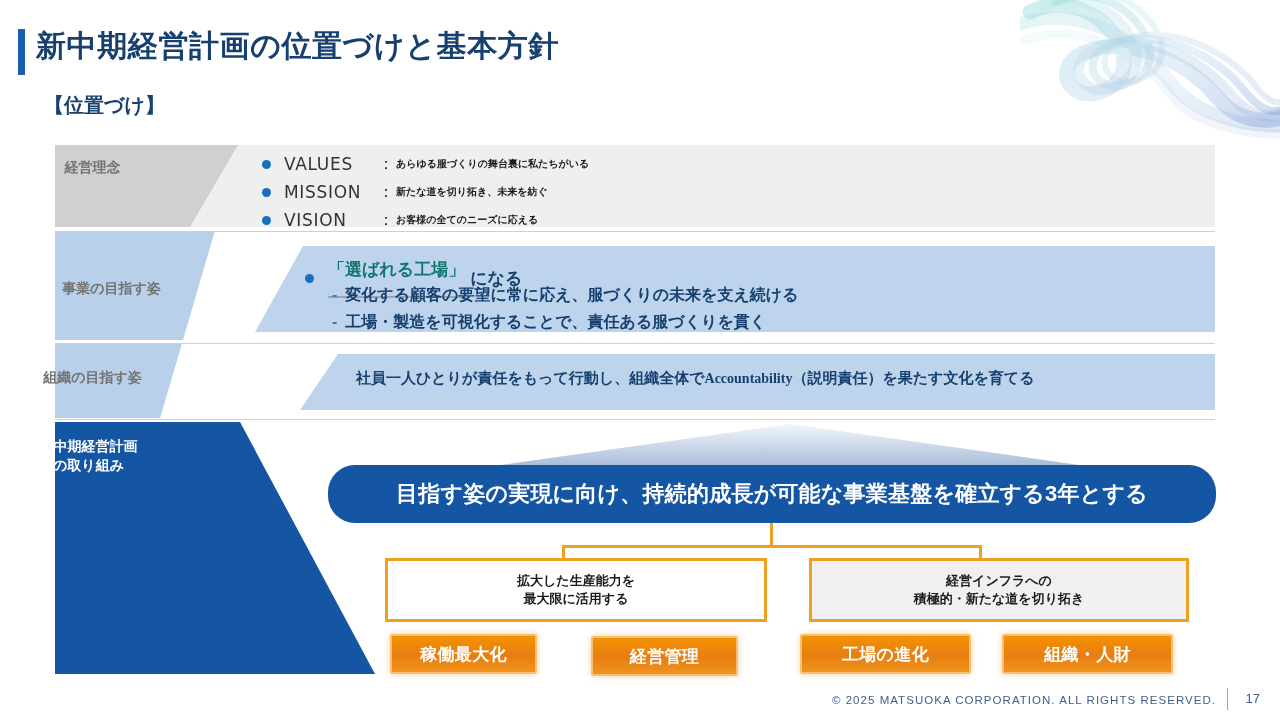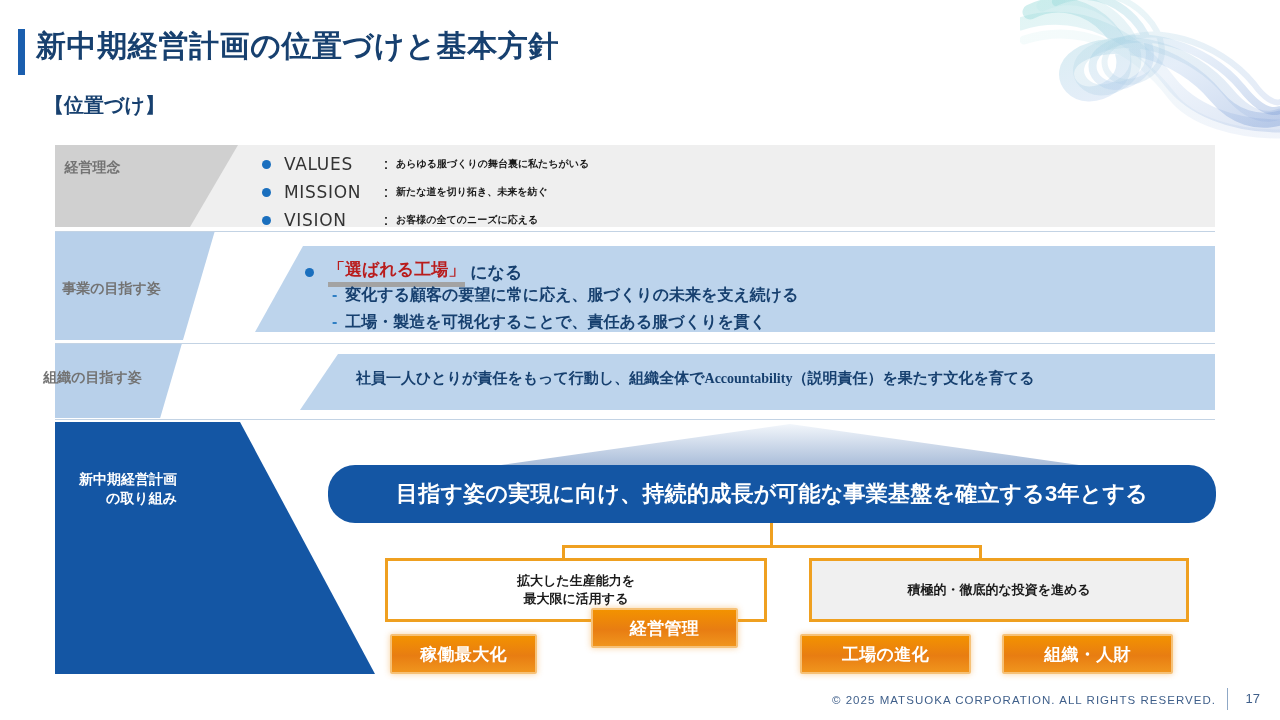--- a/index.html
+++ b/index.html
@@ -40,21 +40,21 @@
   }
 
   .band-label{
     position:absolute;left:0;width:185px;
     font-size:14px;font-weight:bold;line-height:1.35;
     text-align:center;color:#737373;
   }
   .band-label.l1{top:158px;}
   .band-label.l2{top:279px;padding-left:19px;}
   .band-label.l3{top:368px;}
-  .band-label.l4{top:437px;color:#ffffff;text-align:right;padding-right:8px;width:177px;margin-top:33px;}
+  .band-label.l4{top:437px;color:#ffffff;padding-right:8px;width:177px;}
 
   
   .sep{position:absolute;height:1px;background:#c3d3e4;}
   .sep-a{left:55px;top:231px;width:1160px;}
   .sep-b{left:55px;top:343px;width:1160px;}
   .sep-c{left:55px;top:419px;width:1160px;}
 
   
   .panel{position:absolute;}
   .panel-1{left:190px;top:145px;width:1025px;height:82px;background:#efefef;
@@ -69,22 +69,22 @@
   .vrow{display:flex;align-items:center;height:24px;margin-bottom:4px;}
   .dot{width:9px;height:9px;border-radius:50%;background:#1a6fbe;margin-right:13px;flex:0 0 auto;}
   .vkey{font-family:"DejaVu Sans",sans-serif;font-size:17px;color:#333333;width:94px;letter-spacing:.04em;}
   .vsep{font-size:16px;color:#222;margin-right:2px;}
   .vval{font-size:10px;font-weight:bold;color:#1b1b1b;white-space:nowrap;}
 
   
   .r2-head{position:absolute;left:305px;top:258px;display:flex;align-items:center;}
   .r2-head .dot{margin-right:14px;}
   .r2-orange{
-    font-size:17px;font-weight:bold;color:#b91c1c;
-    border-bottom:5px solid #a3a3a3;padding-bottom:1px;
+    font-size:17px;font-weight:bold;color:#0f766e;
+    border-bottom:2px solid #a3a3a3;padding-bottom:15px;
   }
   .r2-tail{font-size:17px;font-weight:bold;color:#17406f;margin-left:5px;}
   .r2-line{position:absolute;left:332px;font-size:16px;font-weight:bold;color:#17406f;white-space:nowrap;}
   .r2-line .dash{color:#2f7fc4;margin-right:8px;font-weight:bold;}
   .r2-l1{top:285px;}
   .r2-l2{top:312px;}
 
   
   .r3-text{
     position:absolute;left:356px;top:369px;
@@ -124,21 +124,21 @@
   
   .pill{
     position:absolute;height:36px;border-radius:2px;
     border:2px solid #f6c177;
     background:linear-gradient(180deg,#f39200 0%,#e87d12 55%,#f0951d 100%);
     box-shadow:0 0 6px rgba(240,150,40,.45);
     display:flex;align-items:center;justify-content:center;
     color:#ffffff;font-size:17px;font-weight:bold;letter-spacing:.02em;
   }
   .pill-1{left:390px;top:634px;width:143px;}
-  .pill-2{left:591px;top:608px;width:143px;}
+  .pill-2{left:591px;top:636px;width:143px;}
   .pill-3{left:800px;top:634px;width:167px;}
   .pill-4{left:1002px;top:634px;width:167px;}
 
   
   .navy-tri{position:absolute;left:55px;top:422px;width:320px;height:252px;pointer-events:none;}
 
   
   .footer{
     position:absolute;right:64px;bottom:14px;
     font-size:11.5px;letter-spacing:.09em;color:#3f5f8a;white-space:nowrap;
@@ -261,21 +261,22 @@
   <div class="conn conn-r"></div>
 
   <div class="sbox sbox-l">
     <div>
       <div>拡大した生産能力を</div>
       <div>最大限に活用する</div>
     </div>
   </div>
   <div class="sbox sbox-r">
     <div>
-      <div>積極的・徹底的な投資を進める</div>
+      <div>経営インフラへの</div>
+      <div>積極的・新たな道を切り拓き</div>
     </div>
   </div>
 
   <div class="pill pill-1">稼働最大化</div>
   <div class="pill pill-2">経営管理</div>
   <div class="pill pill-3">工場の進化</div>
   <div class="pill pill-4">組織・人財</div>
 
   <div class="footer">© 2025 MATSUOKA CORPORATION. ALL RIGHTS RESERVED.</div>
   <div class="footer-rule"></div>

